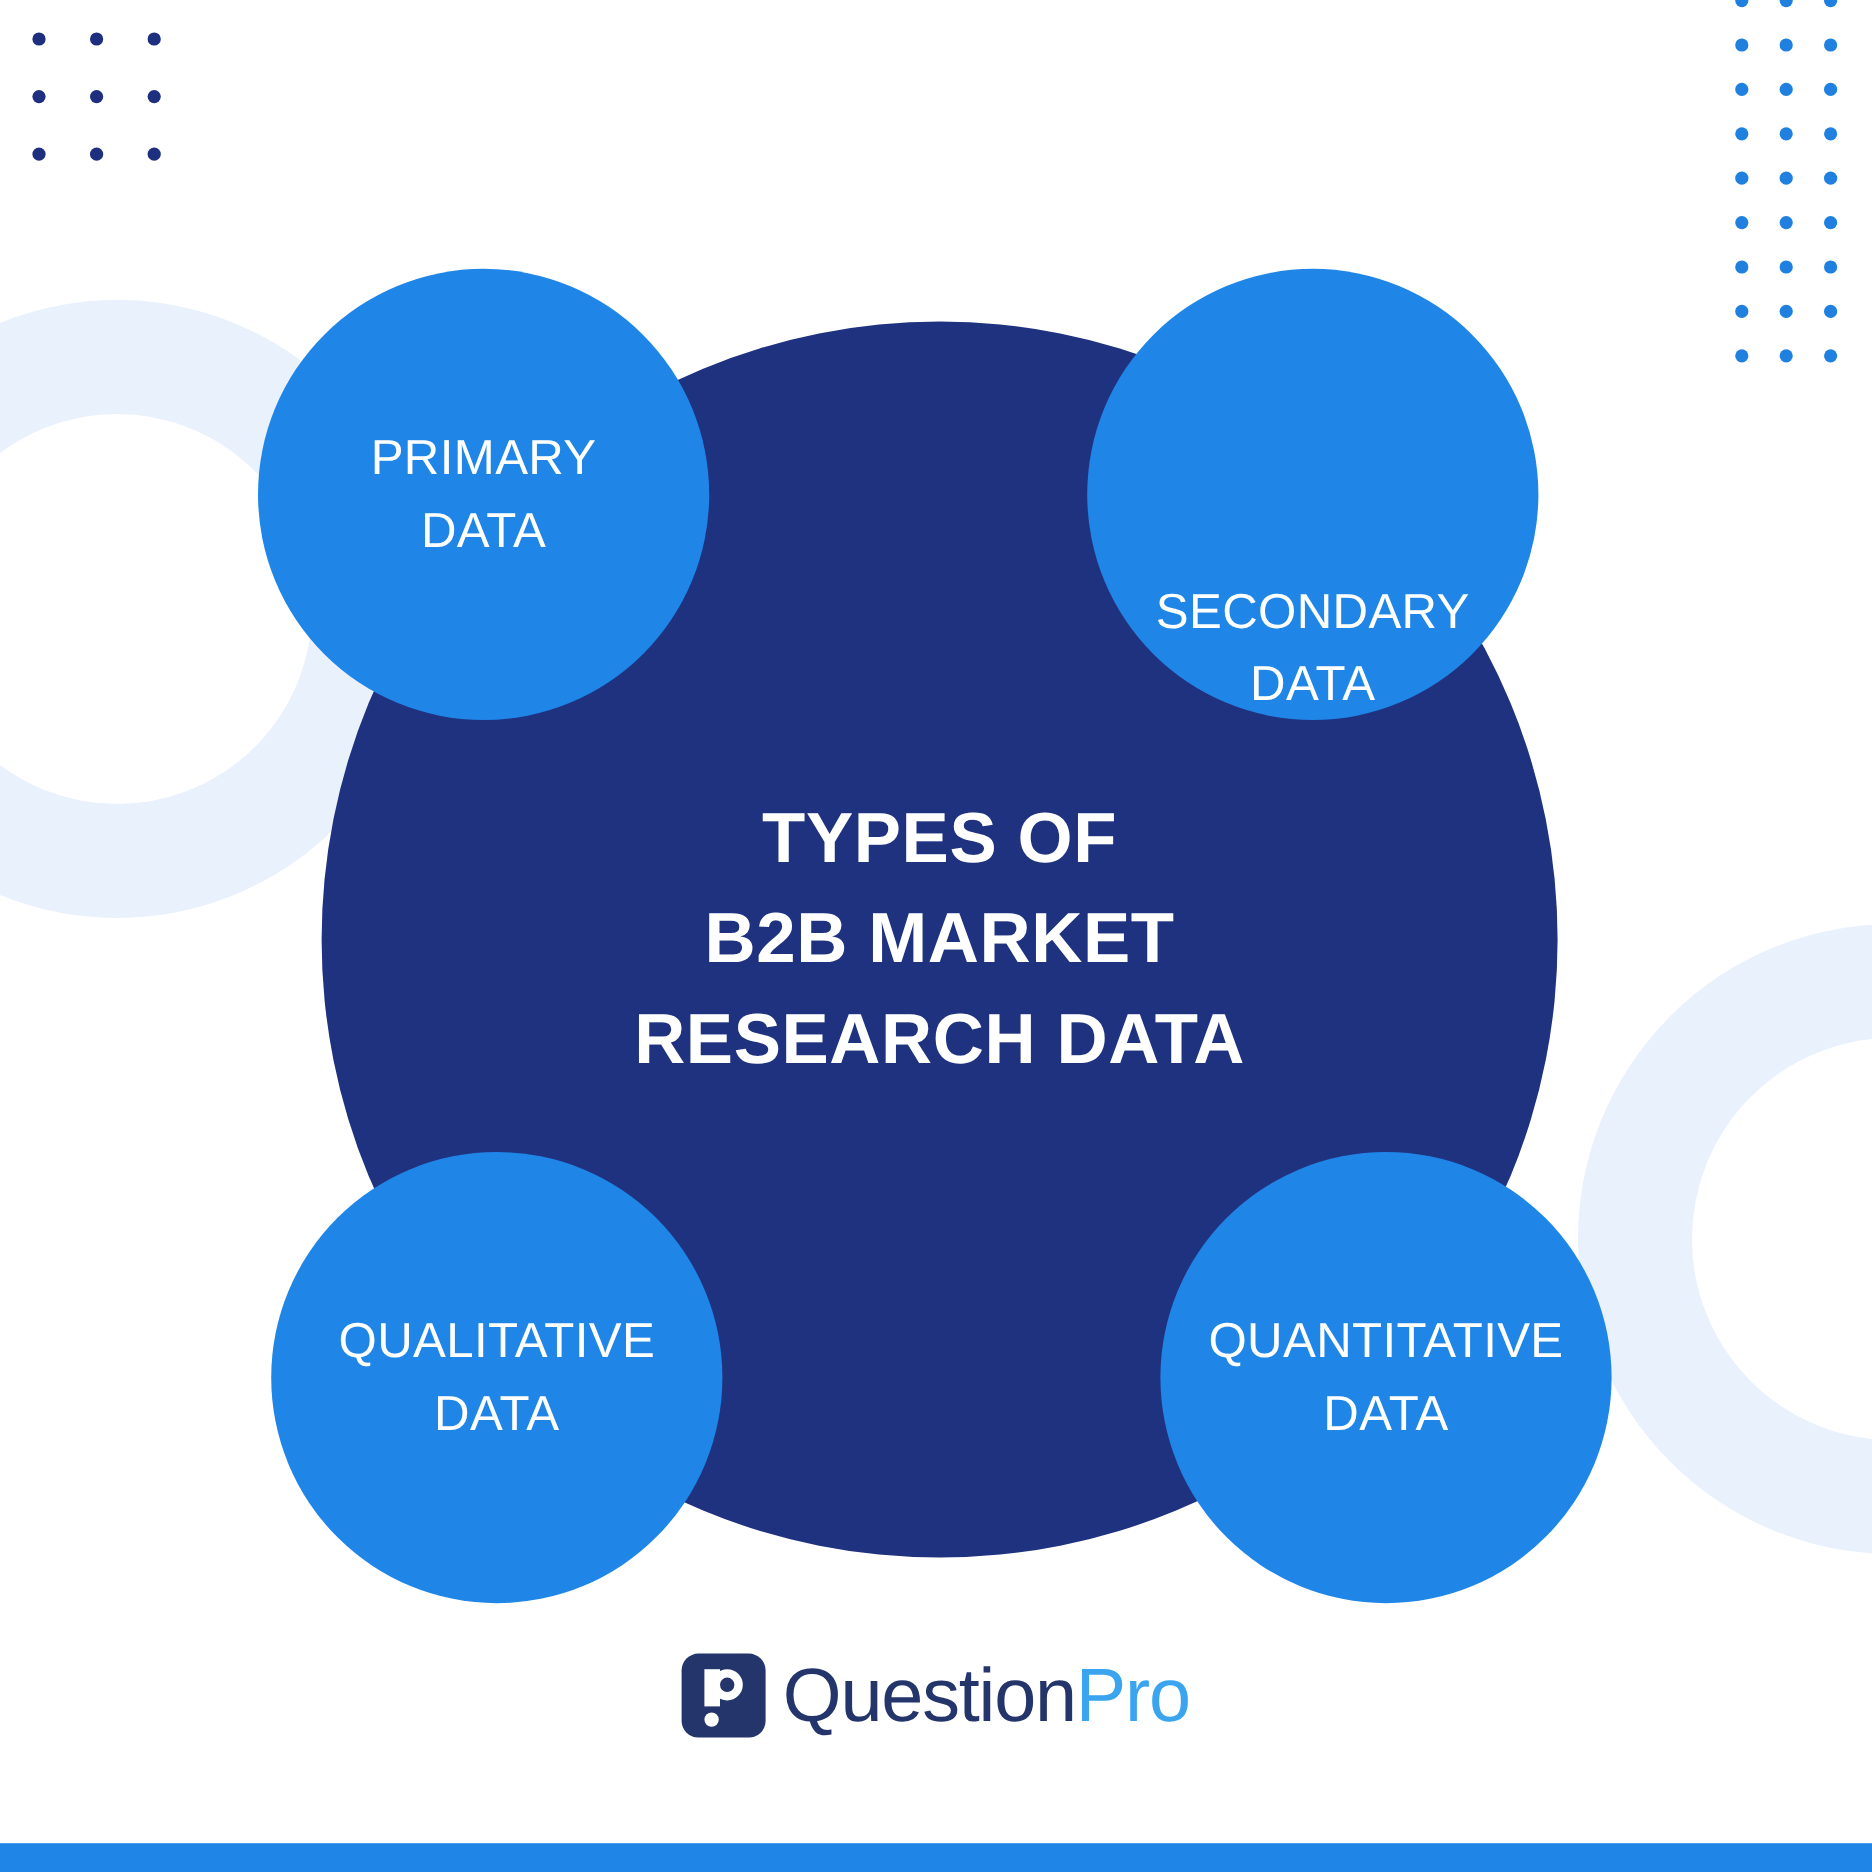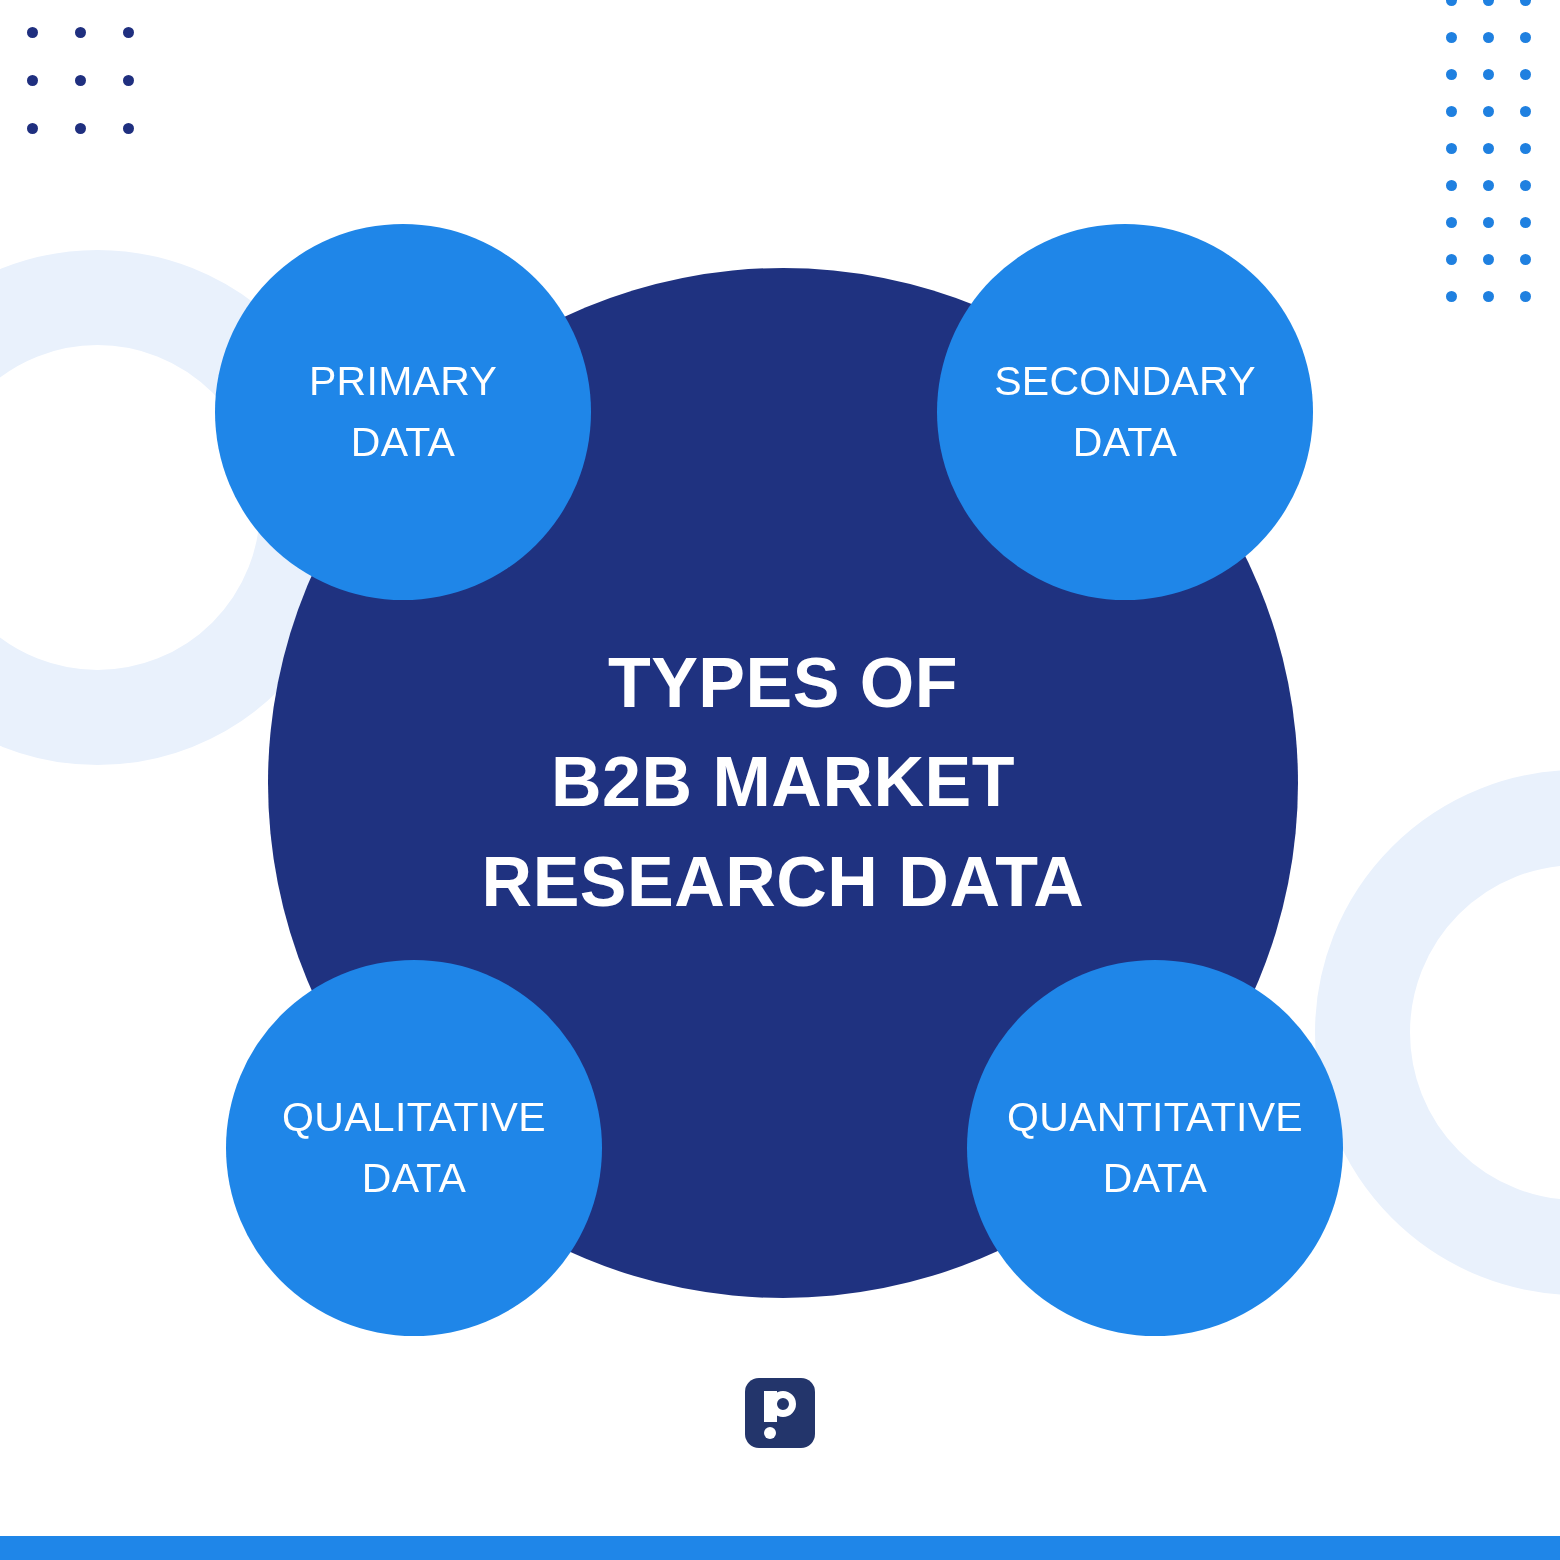--- a/index.html
+++ b/index.html
@@ -78,21 +78,21 @@
 
   #hub {
     left: 268px;
     top: 268px;
     width: 1030px;
     height: 1030px;
     background: #1f3280;
     z-index: 2;
   }
   #hub-title {
-    font-size: 70px;
+    font-size: 59px;
     font-weight: bold;
     line-height: 1.42;
     letter-spacing: 0.5px;
     white-space: pre-line;
   }
 
   .satellite {
     width: 376px;
     height: 376px;
     background: #1f86e8;
@@ -100,21 +100,21 @@
   }
   .satellite .label {
     font-size: 41px;
     font-weight: normal;
     line-height: 1.48;
     letter-spacing: 0.3px;
     white-space: pre-line;
     padding: 0 14px;
   }
   #node-primary      { left: 215px;  top: 224px; }
-  #node-secondary    { left: 937px;  top: 224px; }
+  #node-secondary    { left: 906px;  top: 224px; align-items: flex-end; }
   #node-qualitative  { left: 226px;  top: 960px; }
   #node-quantitative { left: 967px;  top: 960px; align-items: center; }
 
   
   #logo {
     position: absolute;
     left: 0;
     right: 0;
     top: 1378px;
     display: flex;
@@ -251,17 +251,20 @@
     <div class="label">QUANTITATIVE
 DATA</div>
   </div>
 
   <div id="logo">
     <div id="logo-mark">
       <div class="p-bowl"></div>
       <div class="p-stem"></div>
       <div class="p-dot"></div>
     </div>
+    <div id="logo-word">
+      <span class="w1">Question</span><span class="w2">Pro</span>
+    </div>
   </div>
 
   <div id="bottom-bar"></div>
 
 </div>
 
 </body></html>

